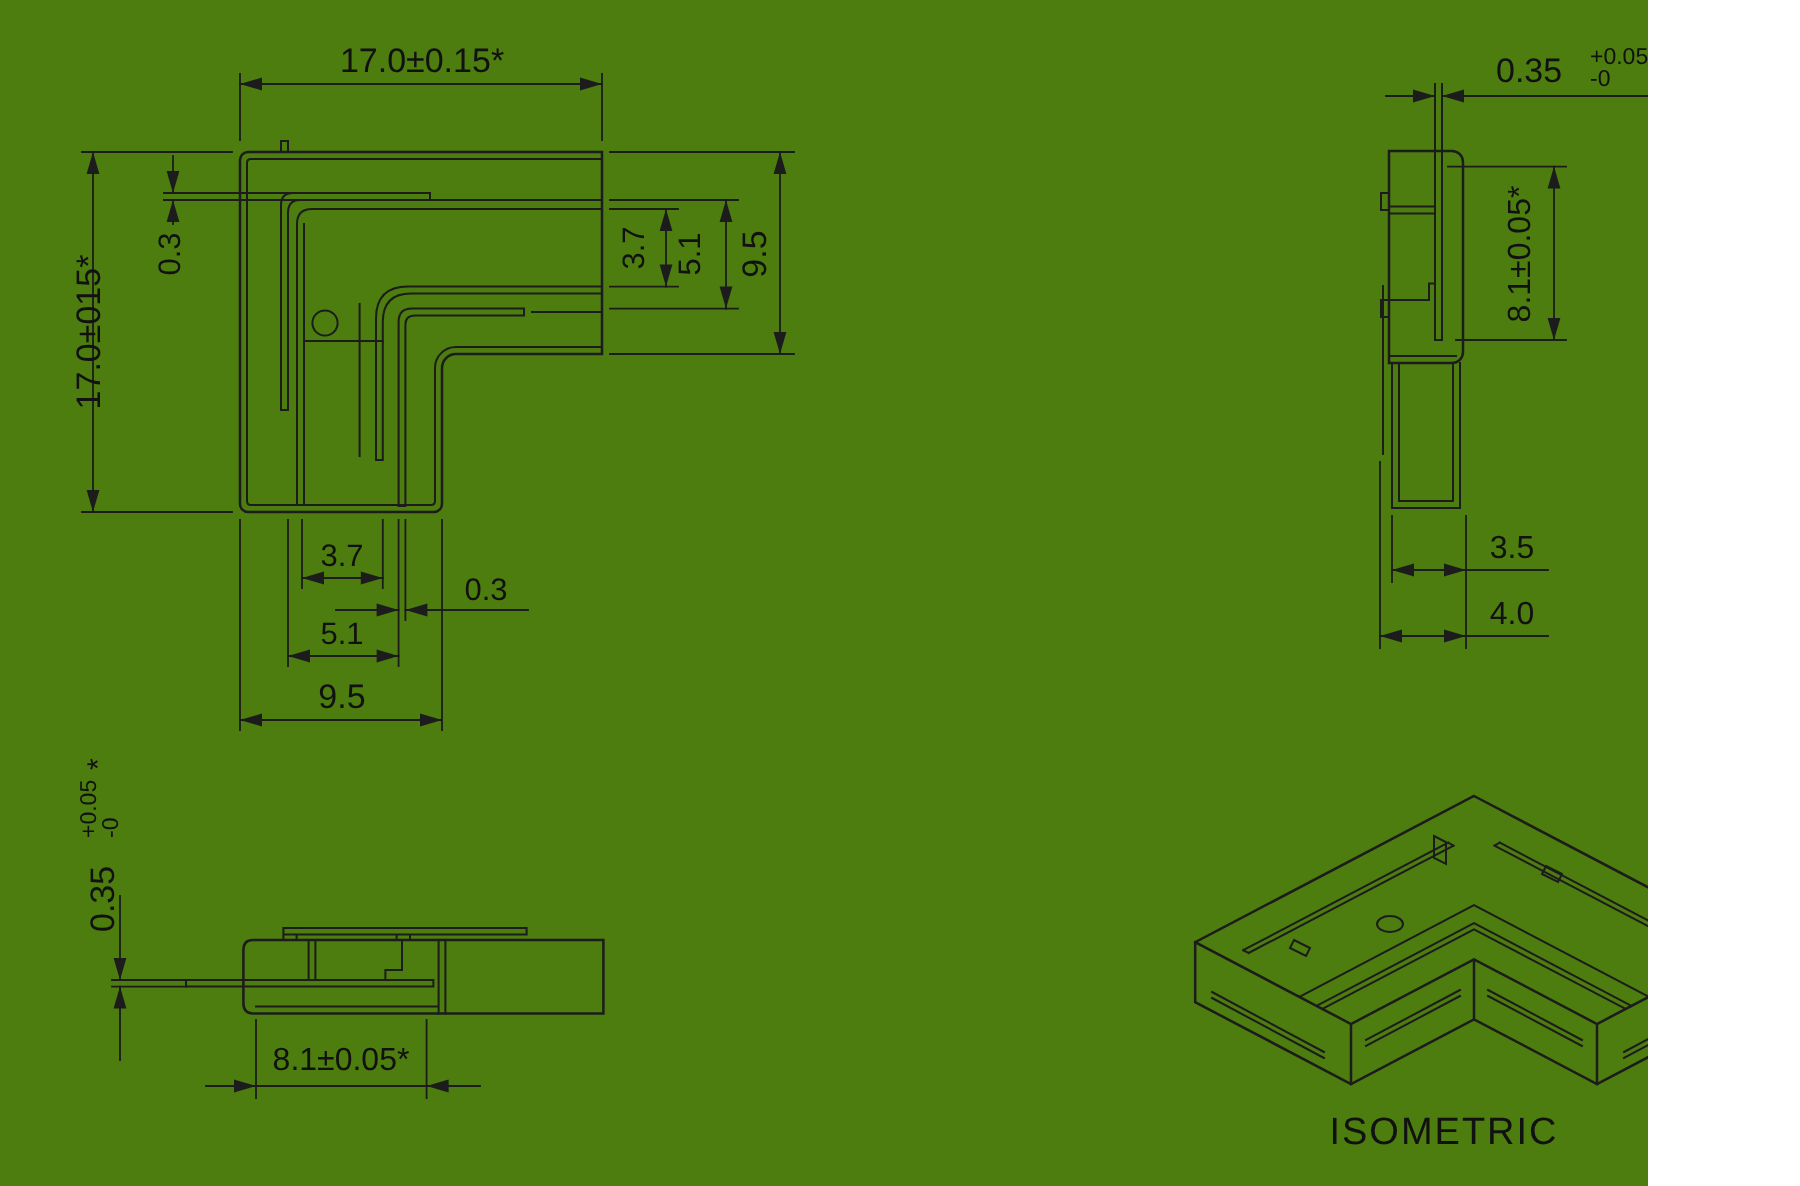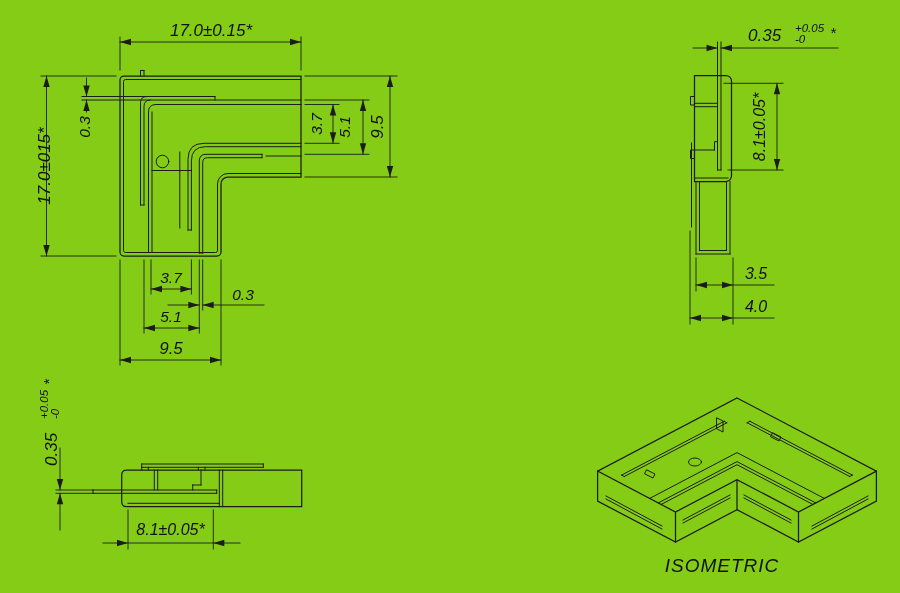--- a/index.html
+++ b/index.html
@@ -1,16 +1,16 @@
 <!DOCTYPE html>
 <html><head>
 <meta charset="utf-8">
 <style>
   html,body{margin:0;padding:0;background:#ffffff;}
-  #canvas{position:relative;width:900px;height:593px;background:#84cc16;overflow:hidden;font-style:italic;}
+  #canvas{position:relative;width:824px;height:593px;background:#4d7c0f;overflow:hidden;}
   svg{display:block;}
   .pl{stroke:#1c1c1c;stroke-width:1.25;fill:none;stroke-linecap:square;}
   .tl{stroke:#1c1c1c;stroke-width:1;fill:none;stroke-linecap:square;}
   .dl{stroke:#1c1c1c;stroke-width:0.9;fill:none;stroke-linecap:square;}
   .ah{fill:#1c1c1c;stroke:none;}
   text{font-family:"Liberation Sans","DejaVu Sans",sans-serif;fill:#111;}
   .dt{font-size:17px;}
   .dm{font-size:16px;}
   .ds{font-size:15.5px;}
   .tol{font-size:11.5px;}

